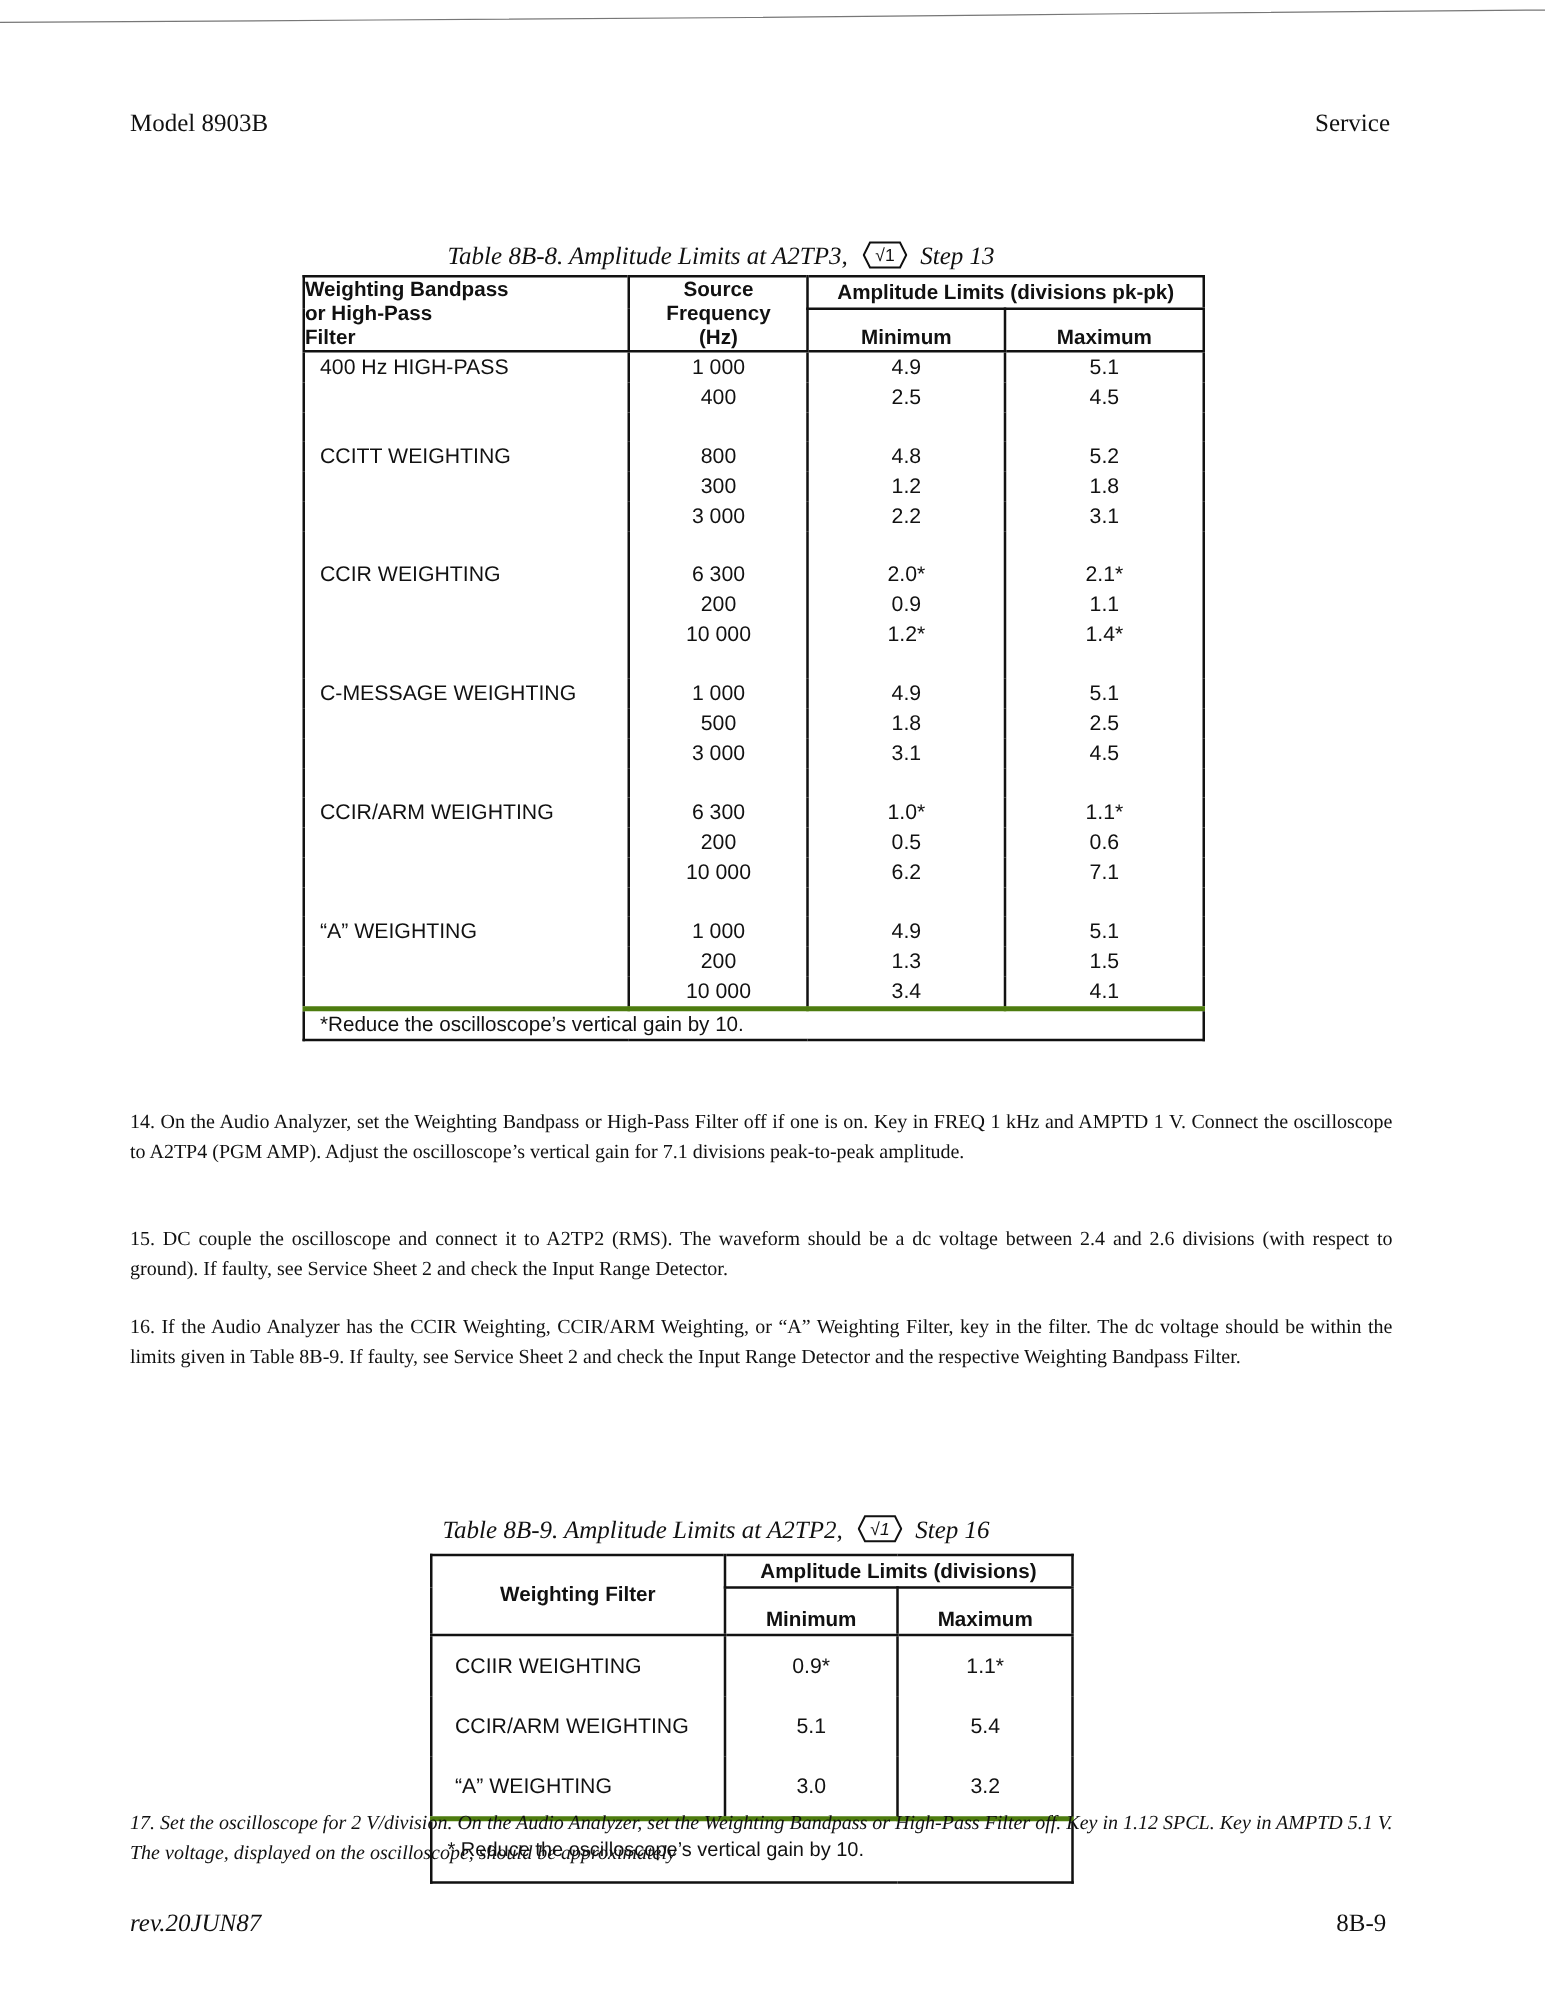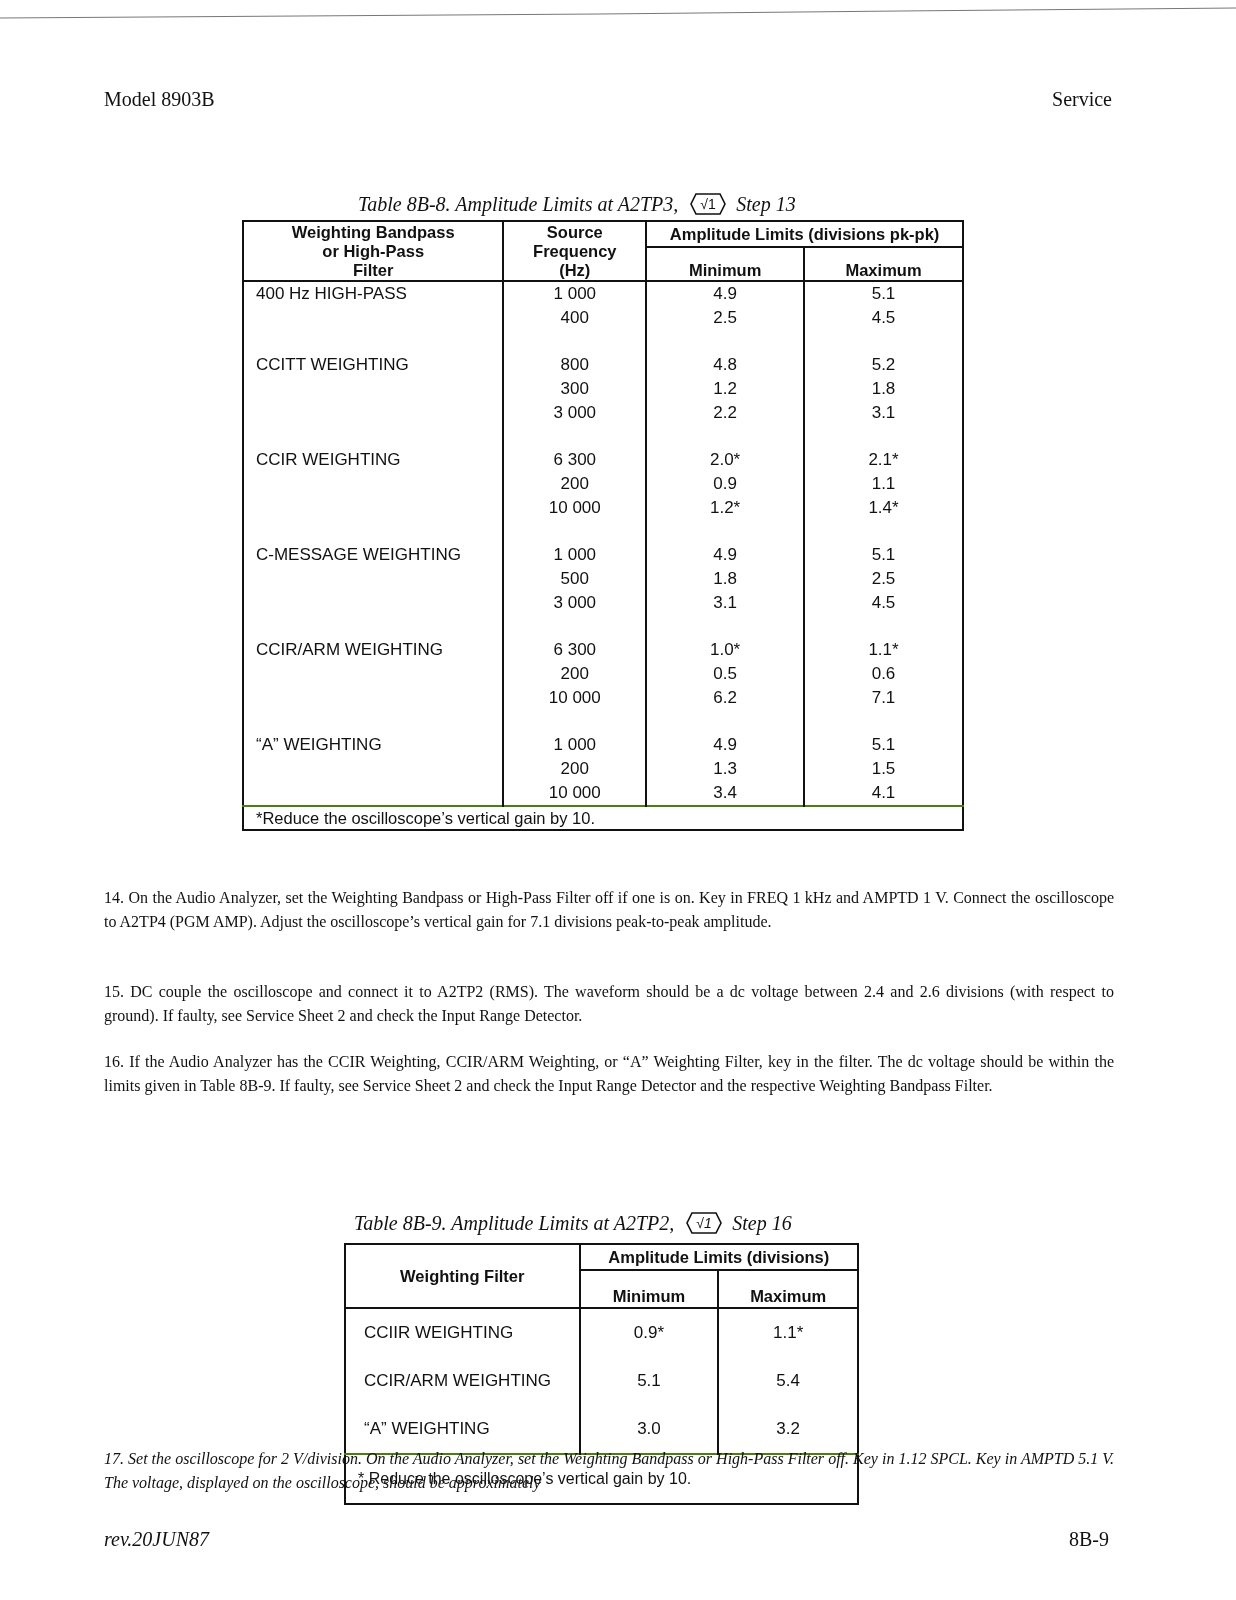--- a/index.html
+++ b/index.html
@@ -14,21 +14,21 @@
   .t1 { left: 242px; top: 220px; width: 722px; border: 2px solid #111; font-size: 17px; }
   .t1 th { font-weight: bold; font-size: 16.5px; line-height: 19px; padding: 0; }
   .t1 td { padding: 0; line-height: 24px; height: 24px; }
   .bl { border-left: 2px solid #111; }
   .bb { border-bottom: 2px solid #111; }
   .t1 .c1 { width: 252px; text-align: left; padding-left: 12px; }
   .t1 .c2 { width: 143px; text-align: center; }
   .t1 .c3 { width: 159px; text-align: center; }
   .t1 .c4 { width: 160px; text-align: center; }
   .spacer td { height: 23px; line-height: 23px; }
-  .foot td { text-align: left; padding-left: 12px !important; border-top: 2px solid #4d7c0f; line-height: 22px; height: 22px; font-size: 16.5px; }
+  .foot td { text-align: left; padding-left: 12px !important; border-top: 4px solid #4d7c0f; line-height: 22px; height: 22px; font-size: 16.5px; }
   .para { position: absolute; left: 104px; width: 1010px; font-family: "Liberation Serif", serif; font-size: 16px; line-height: 23.5px; text-align: justify; }
   .t2 { left: 344px; top: 1243px; width: 515px; border: 2px solid #111; font-size: 17px; }
   .t2 th { font-weight: bold; font-size: 16.5px; padding: 0; line-height: 22px; }
   .t2 td { padding: 12px; line-height: 24px; height: 24px; }
   .t2 .c1 { width: 232px; text-align: left; padding-left: 18px; }
   .t2 .c3 { width: 131px; text-align: center; }
   .t2 .c4 { width: 131px; text-align: center; }
   .footer { position: absolute; top: 1528px; font-family: "Liberation Serif", serif; font-size: 20px; }
   .footer-left { left: 104px; font-style: italic; }
   .footer-right { right: 127px; }
@@ -46,21 +46,21 @@
 <div class="caption" style="left:358px; top:172px;">
   <span>Table 8B-8. Amplitude Limits at A2TP3,</span><span class="badge"><svg width="36" height="24" viewBox="0 0 36 24">
         <path d="M6 2 L30 2 L35 12 L30 22 L6 22 L1 12 Z" fill="none" stroke="#111" stroke-width="1.6"></path>
         <text x="18" y="17" text-anchor="middle" font-family="Liberation Sans, sans-serif" font-size="14" font-style="normal" fill="#111">√1</text>
       </svg></span><span>Step 13</span>
 </div>
 
 <table class="t1">
   <thead>
     <tr>
-      <th class="c1 bb" rowspan="2" style="text-align:center;padding-left:0;">
+      <th class="c1 bb" rowspan="2" style="text-align:left;padding-left:0;">
         <div>Weighting Bandpass</div>
         <div>or High-Pass</div>
         <div>Filter</div>
       </th>
       <th class="c2 bl bb" rowspan="2" style="text-align:center;padding-right:0;">
         <div>Source</div>
         <div>Frequency</div>
         <div>(Hz)</div>
       </th>
       <th class="bl bb" colspan="2" style="height:24px;">Amplitude Limits (divisions pk-pk)</th>

